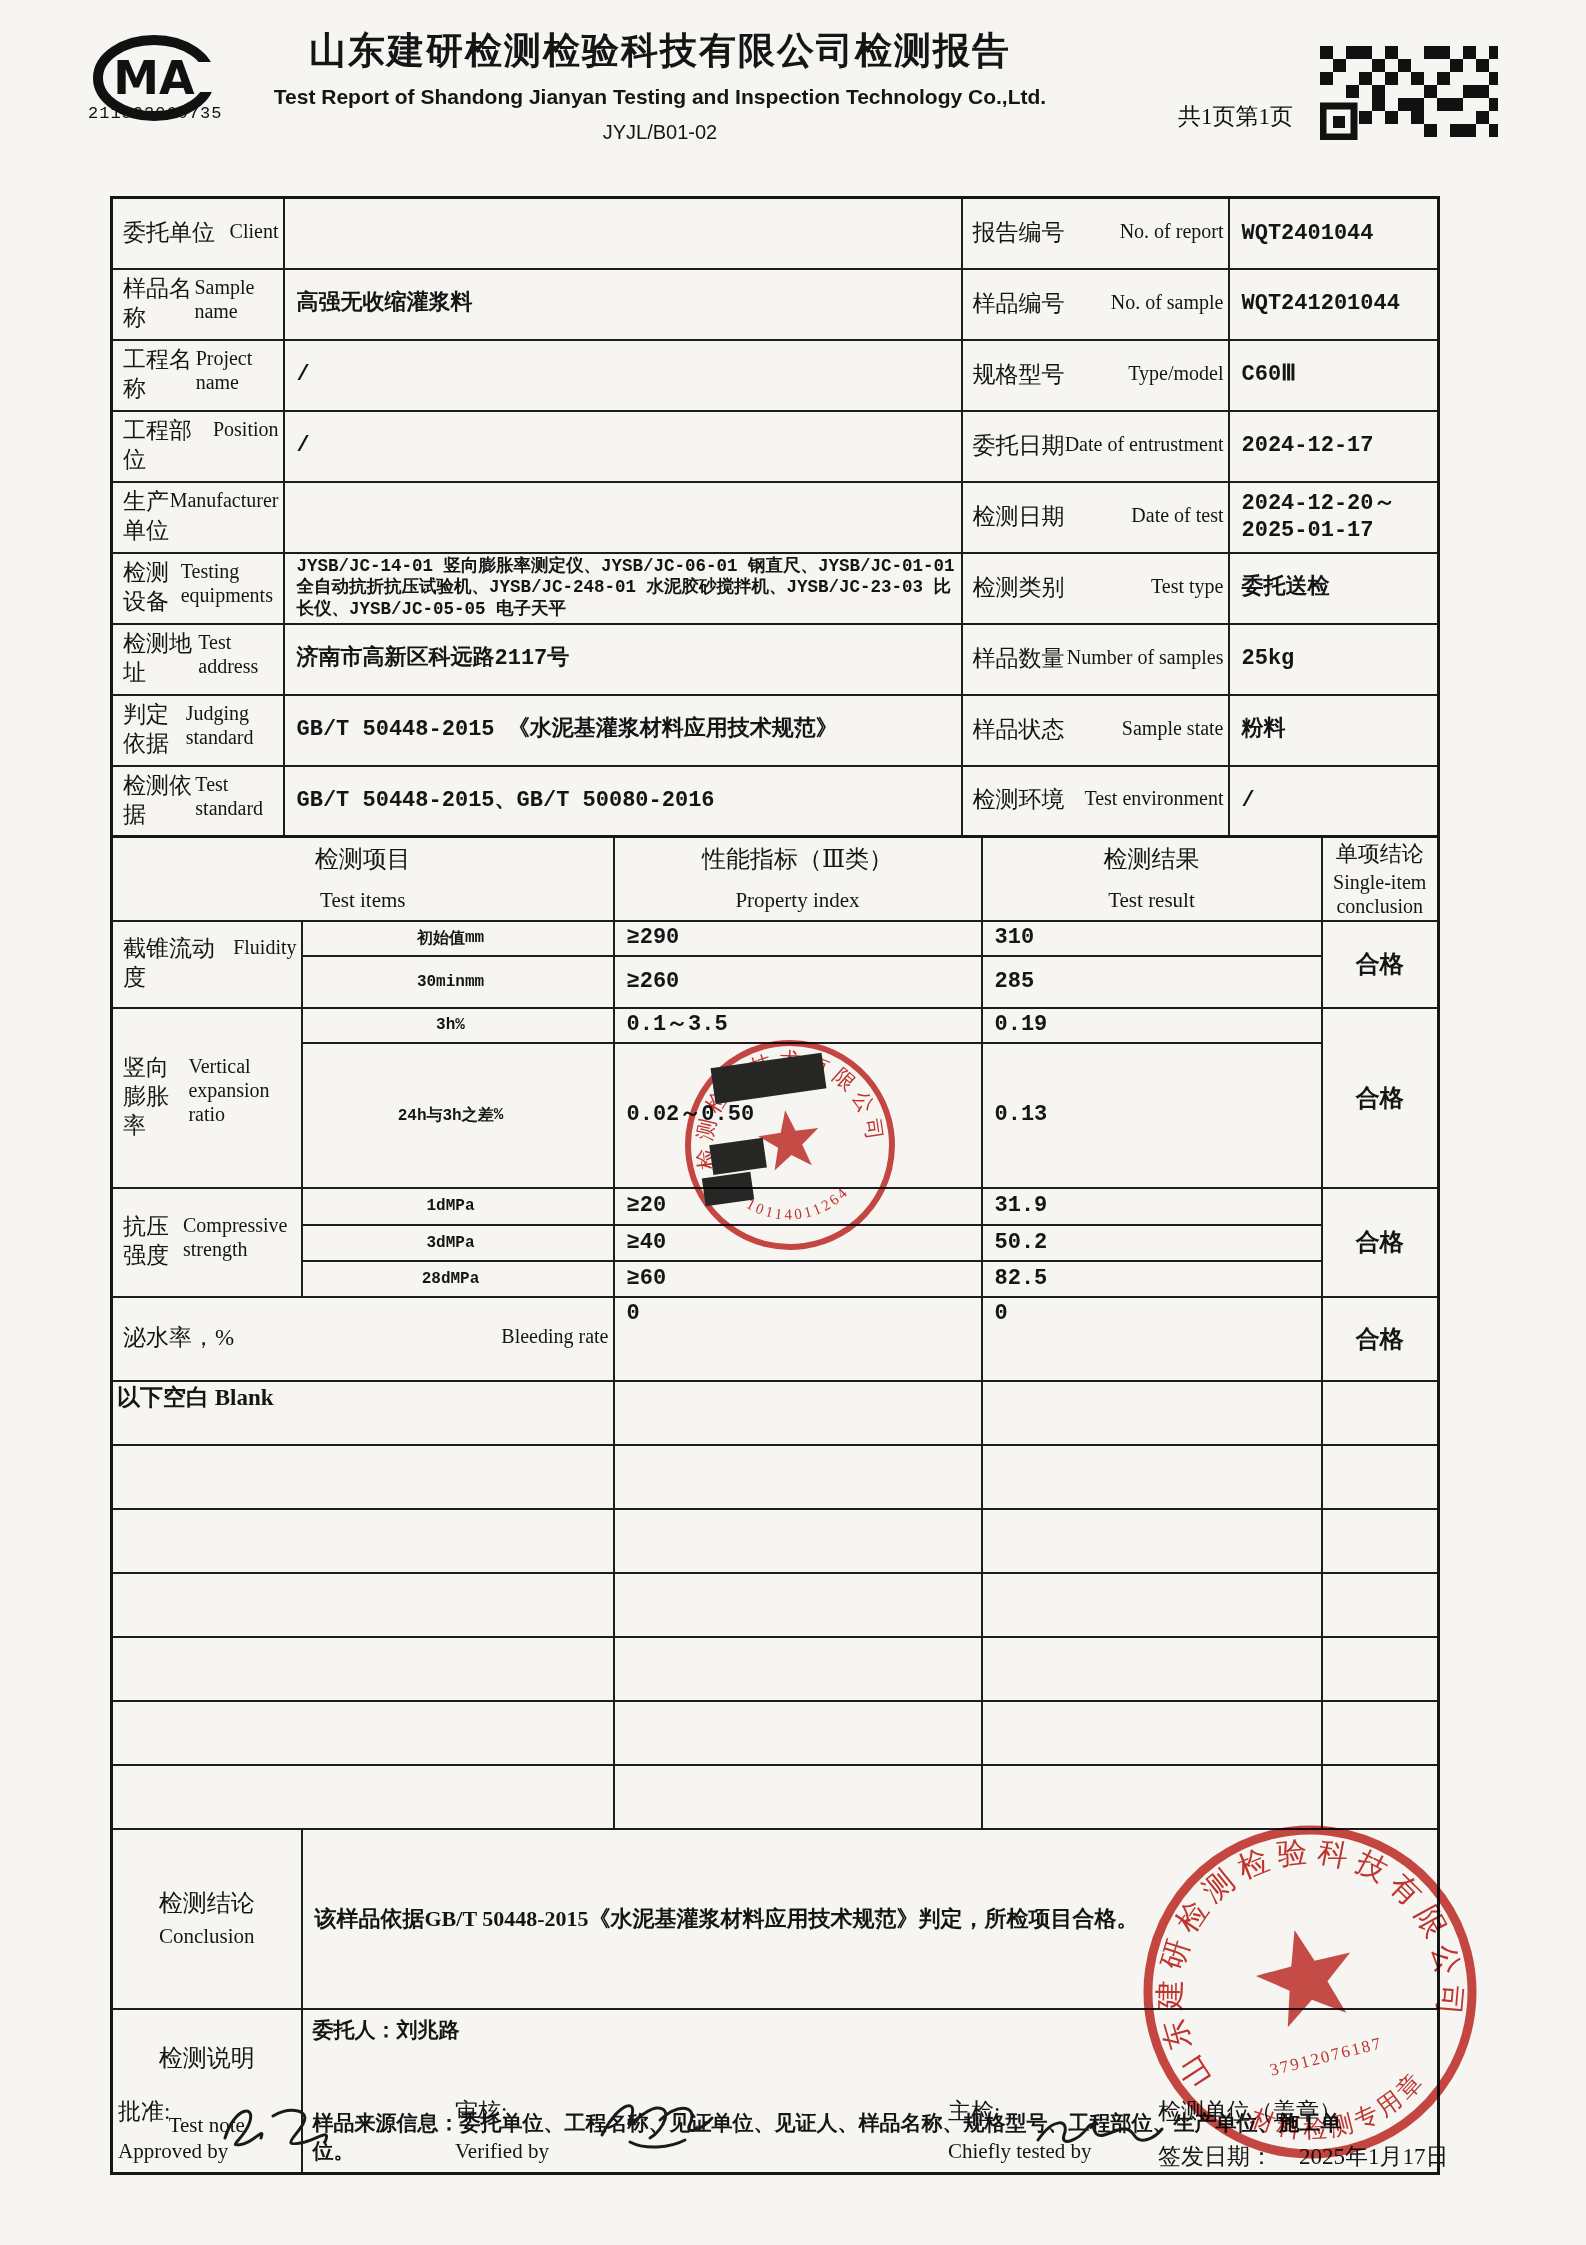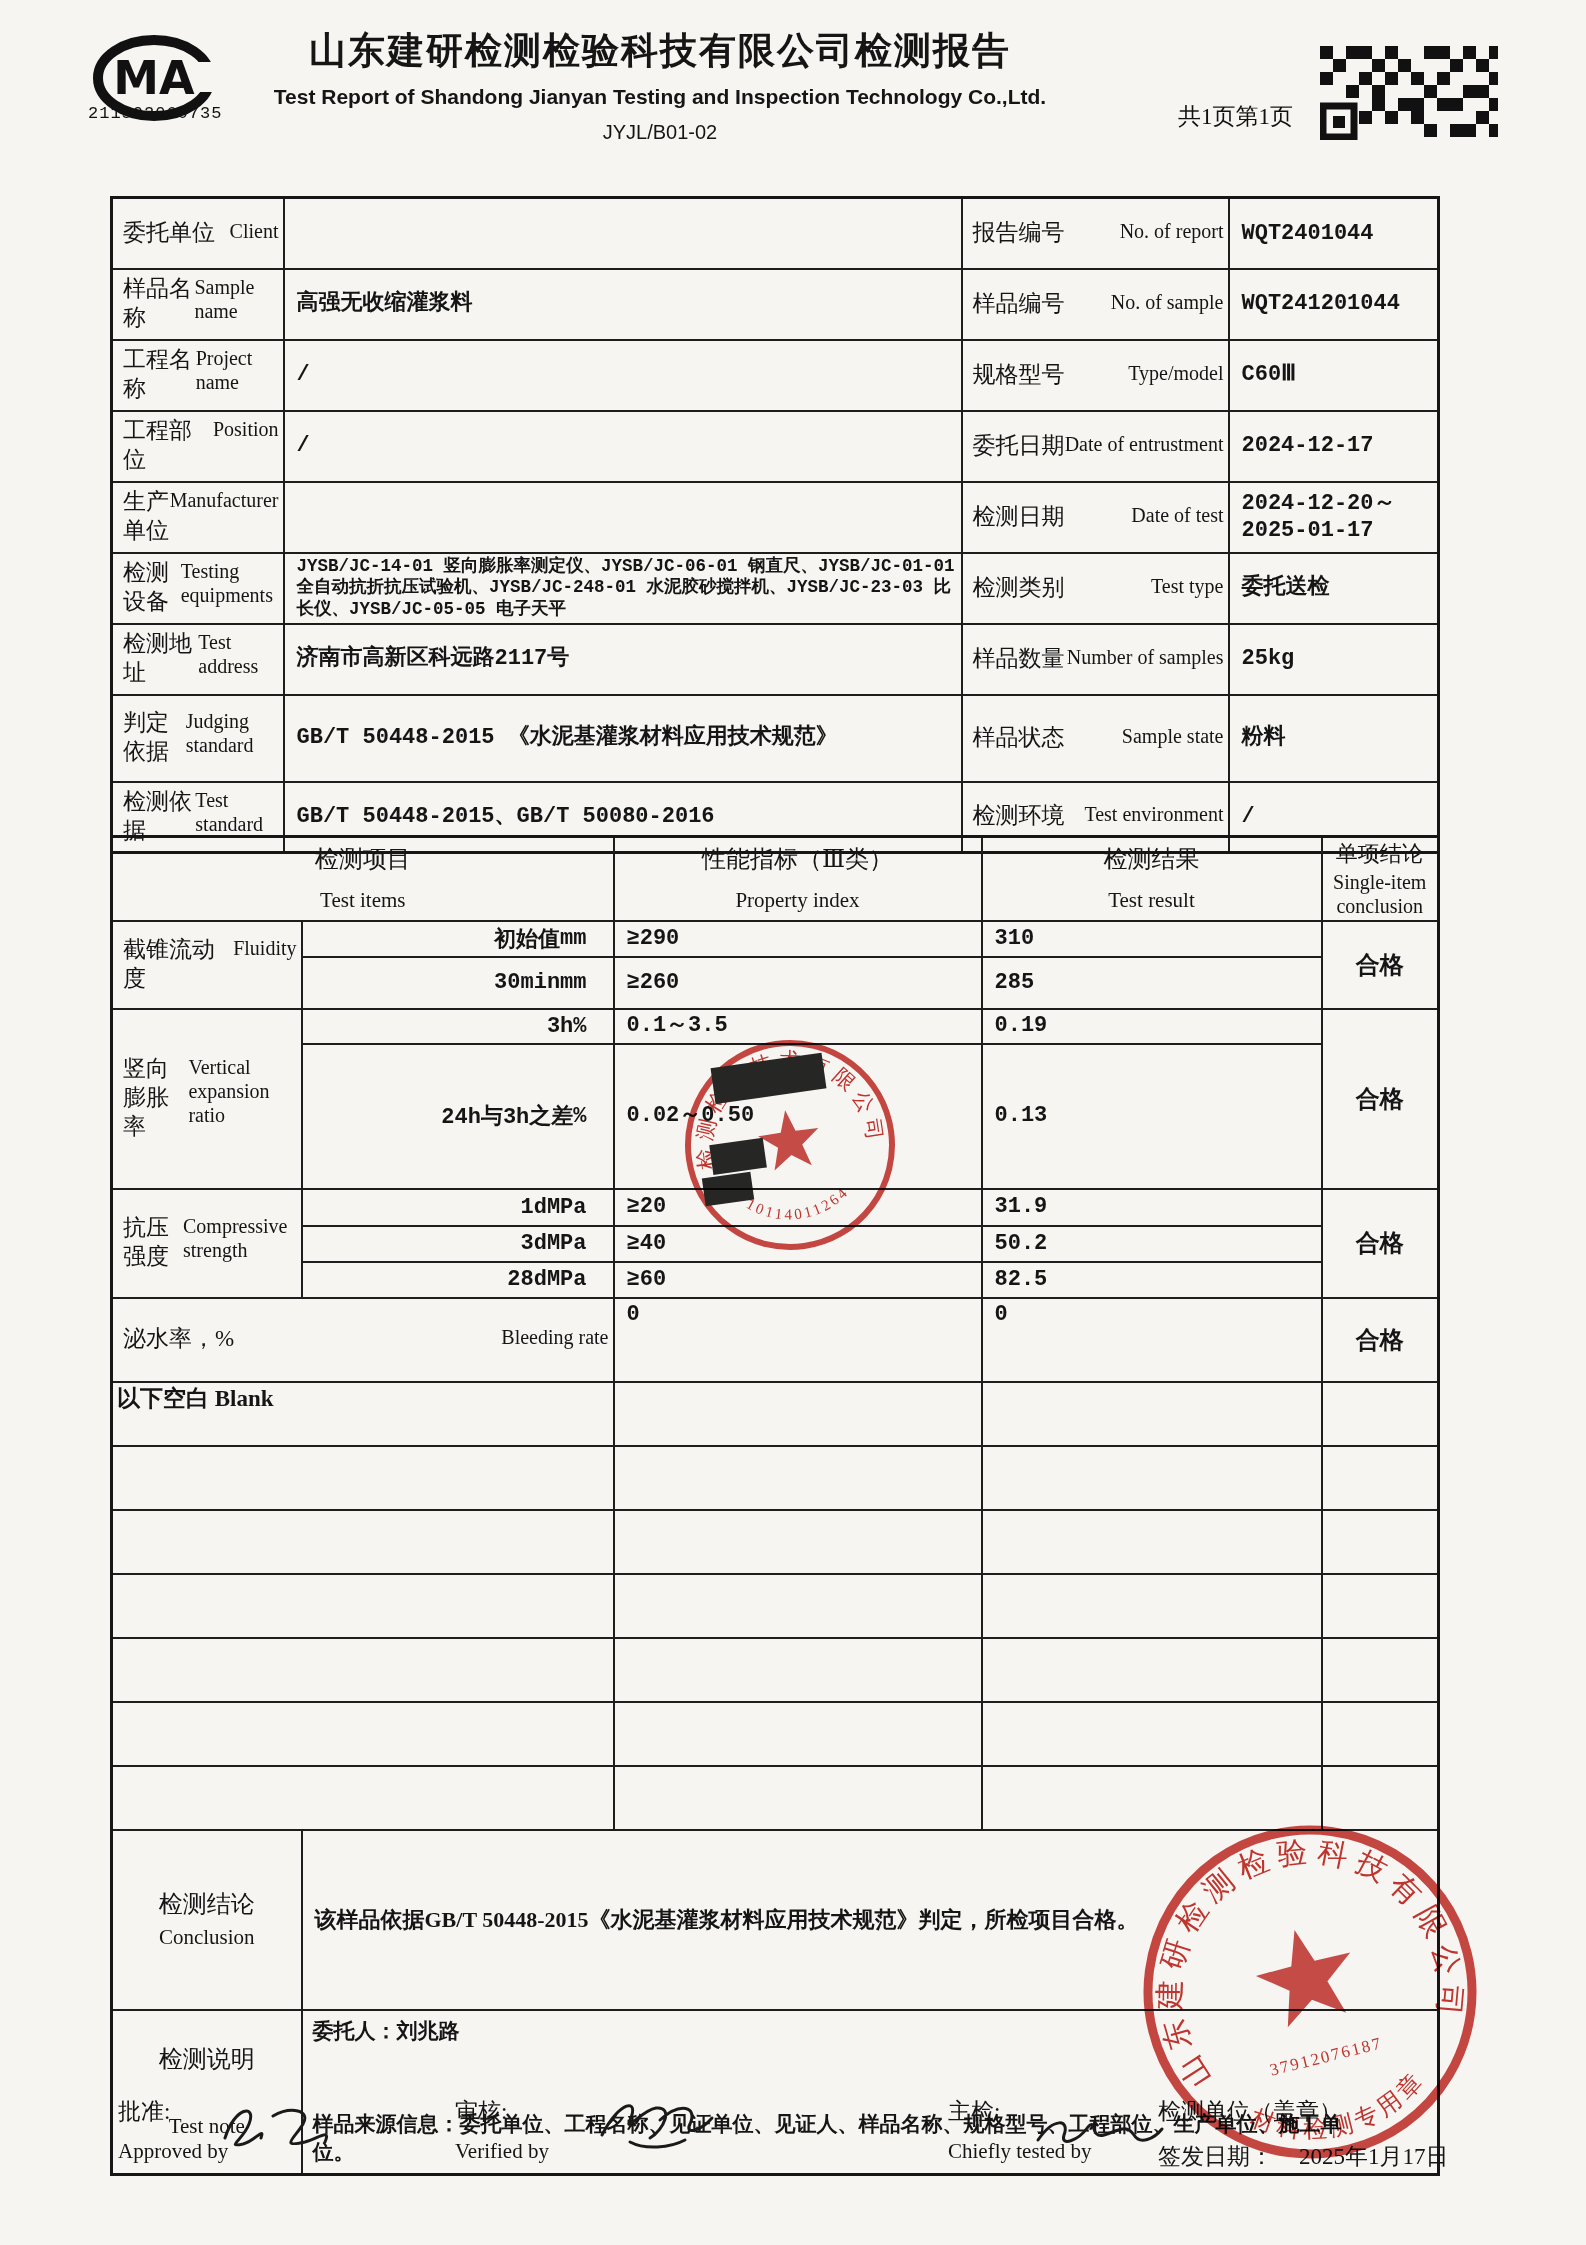--- a/index.html
+++ b/index.html
@@ -25,22 +25,22 @@
   .lbl{display:flex;justify-content:space-between;height:100%;}
   .zh{font-size:23px;line-height:1.25;}
   .en{font-size:20px;line-height:1.2;font-family:"Liberation Serif",serif;}
   .val{font-family:"Liberation Mono","DejaVu Sans Mono",monospace;font-weight:700;
        font-size:22px;line-height:1.25;padding-left:12px !important;}
   .val.small{font-size:17.5px;line-height:1.22;}
   .hdr{text-align:center;}
   .hdr .zh{font-size:24px;}
   .hdr .en{font-size:21px;margin-top:14px;}
   .hdr3 .en{margin-top:2px;font-size:20px;}
-  .sub{display:flex;justify-content:flex-end;align-items:center;
-       font-size:22px;font-weight:700;
+  .sub{display:flex;justify-content:center;align-items:center;
+       font-size:16px;font-weight:700;
        font-family:"Liberation Mono","DejaVu Sans Mono",monospace;padding:0 22px 0 8px;}
   .conc{text-align:center;font-size:24px;font-weight:600;}
   td.top{vertical-align:top !important;}
   .notecell{display:flex;flex-direction:column;justify-content:space-between;height:150px;
             font-weight:700;font-size:21px;}
   .note-line2{max-width:1060px;line-height:1.35;}
   .conclusion-text{font-weight:700;font-size:22px;}
   
   .footer{position:absolute;left:110px;top:2096px;width:1340px;height:140px;}
   .fgroup{position:absolute;top:0;}
@@ -198,21 +198,21 @@
           </td>
       <td class="val">济南市高新区科远路2117号</td>
       <td class="lblcell">
             <div class="lbl">
               <span class="zh">样品数量</span>
               <span class="en">Number of samples</span>
             </div>
           </td>
       <td class="val">25kg</td>
     </tr>
-    <tr style="height:87px">
+    <tr style="height:71px">
       <td class="lblcell">
             <div class="lbl">
               <span class="zh">判定依据</span>
               <span class="en">Judging standard</span>
             </div>
           </td>
       <td class="val">GB/T 50448-2015 《水泥基灌浆材料应用技术规范》</td>
       <td class="lblcell">
             <div class="lbl">
               <span class="zh">样品状态</span>

